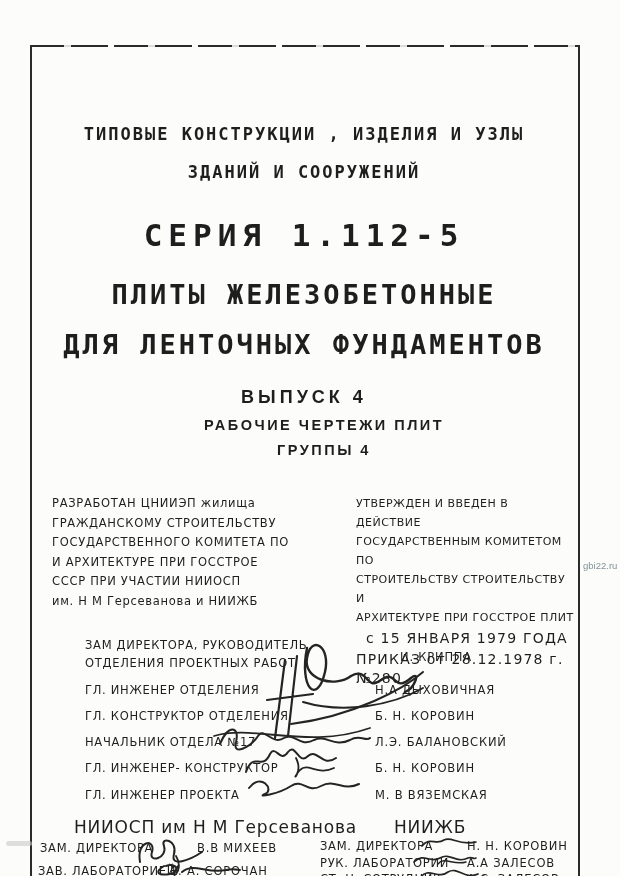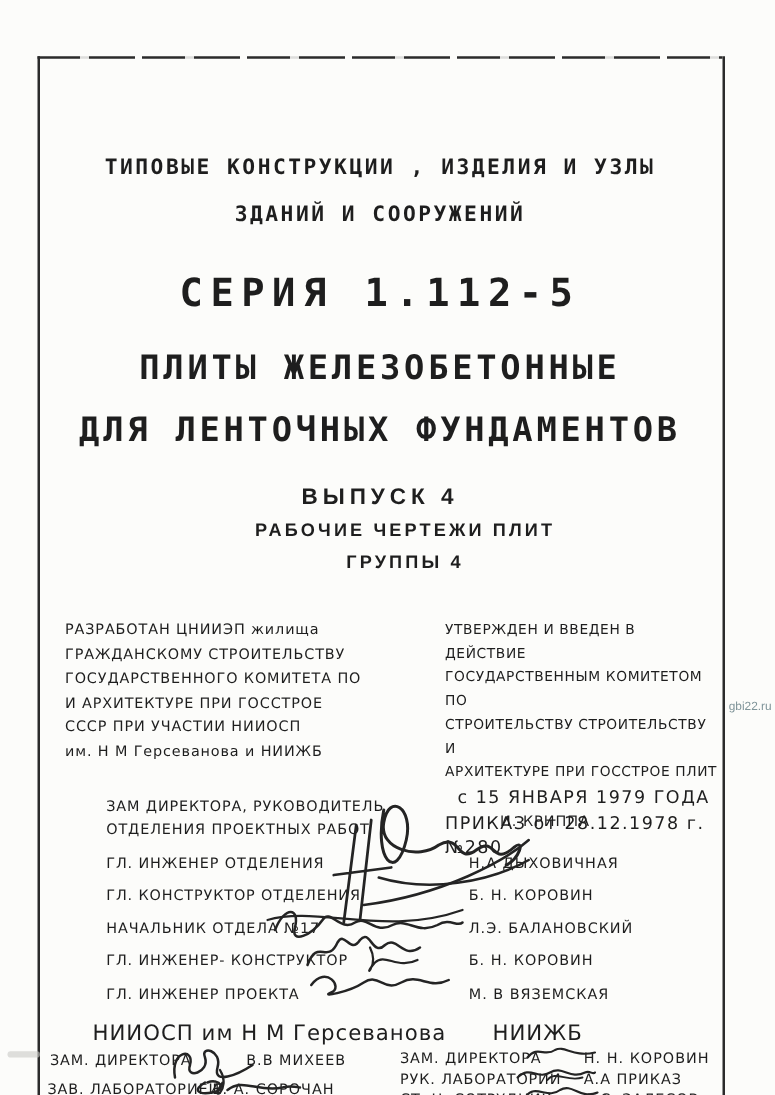--- a/index.html
+++ b/index.html
@@ -160,21 +160,21 @@
     <path stroke-width="1.8" d="M48,24 C58,40 38,52 50,34"></path>
   </svg>
   <svg class="scrawl" style="left:148px;top:858px" width="95" height="18" viewBox="0 0 95 18">
     <path stroke-width="2" d="M16,8 C6,14 10,18 22,16 C34,14 28,4 18,8 M34,14 C46,4 58,16 78,12 C86,10 90,12 92,12"></path>
   </svg>
 
   <div class="inst-head" style="left:394px;top:817px">НИИЖБ</div>
   <div class="sig-label" style="left:320px;top:839px">ЗАМ. ДИРЕКТОРА</div>
   <div class="sig-name" style="left:467px;top:839px">Н. Н. КОРОВИН</div>
   <div class="sig-label" style="left:320px;top:856px">РУК. ЛАБОРАТОРИИ</div>
-  <div class="sig-name" style="left:467px;top:856px">А.А  ПРИКАЗ</div>
+  <div class="sig-name" style="left:467px;top:856px">А.А  ЗАЛЕСОВ</div>
   <div class="sig-label" style="left:320px;top:872px">СТ. Н. СОТРУДНИК</div>
   <div class="sig-name" style="left:467px;top:872px">А.С. ЗАЛЕСОВ</div>
 
   <svg class="scrawl" style="left:418px;top:834px" width="60" height="16" viewBox="0 0 60 16">
     <path stroke-width="1.7" d="M4,12 C12,2 18,12 26,6 C34,2 40,12 58,8"></path>
   </svg>
   <svg class="scrawl" style="left:410px;top:850px" width="68" height="18" viewBox="0 0 68 18">
     <path stroke-width="1.7" d="M4,12 C14,2 20,14 30,8 C40,2 46,14 58,8 C62,6 64,10 66,8"></path>
     <path stroke-width="1.5" d="M28,14 C34,6 44,16 56,12"></path>
   </svg>

